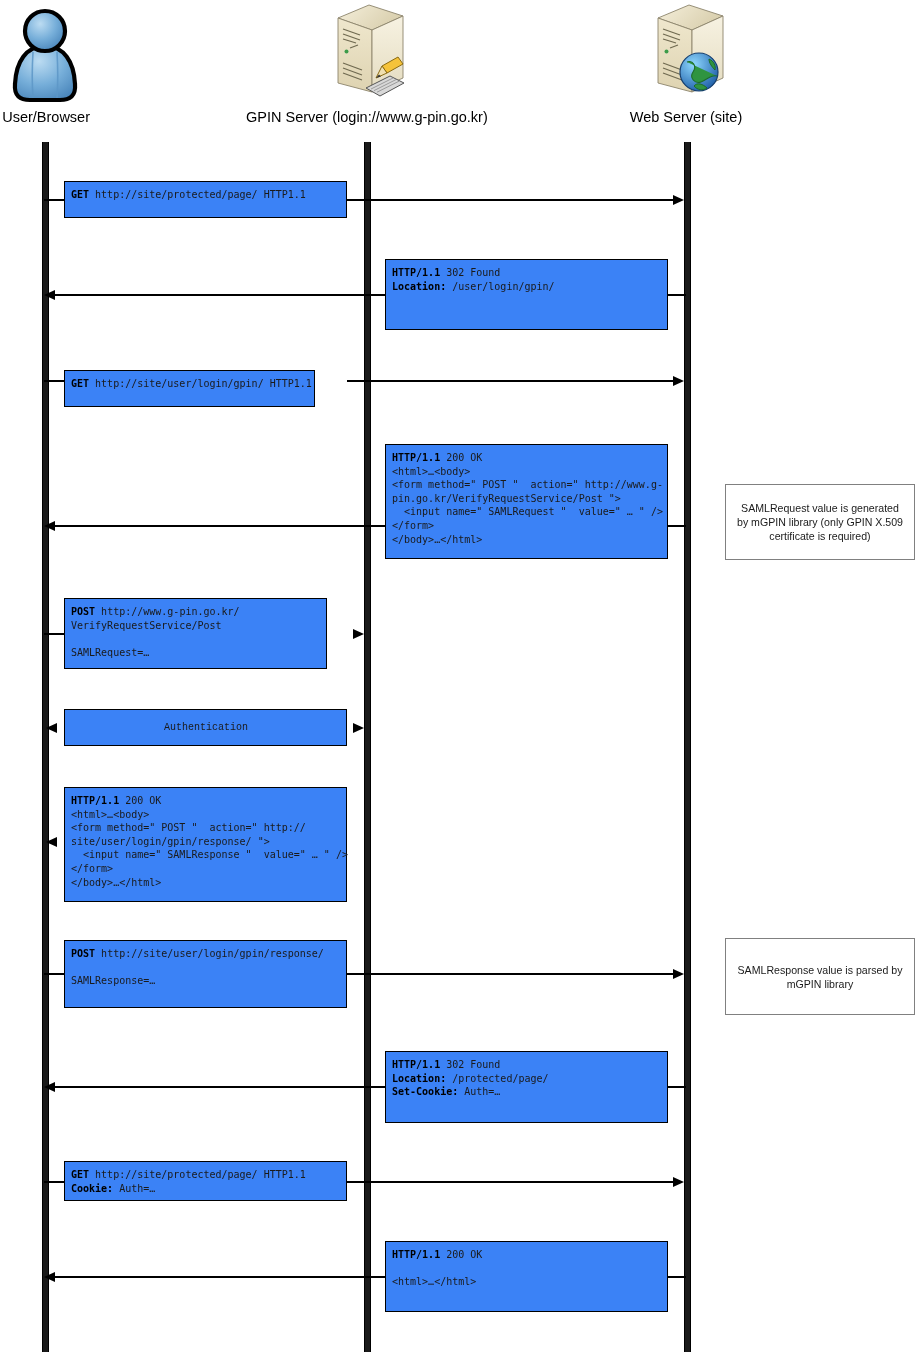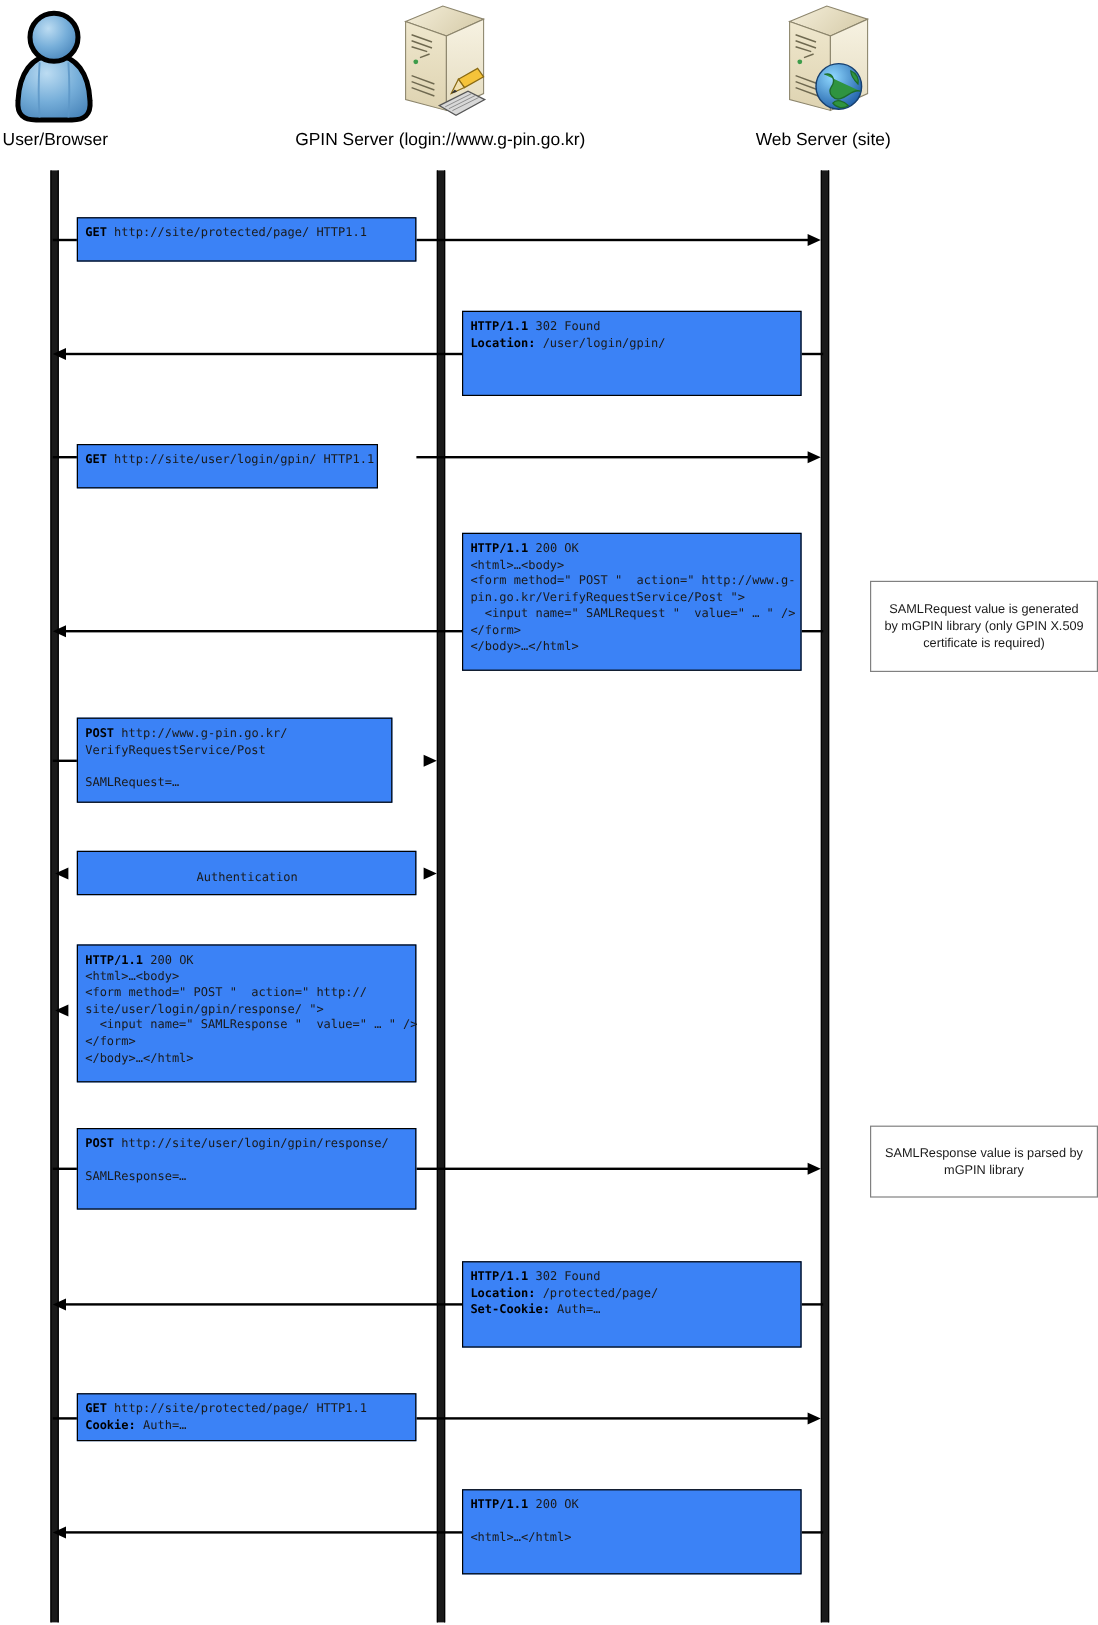--- a/index.html
+++ b/index.html
@@ -54,23 +54,24 @@
     font-size: 10px;
     line-height: 13.6px;
     color: #1a1a1a;
     padding: 6px 5px 6px 6px;
     white-space: pre;
     z-index: 5;
   }
   .msgbox.center {
     text-align: center;
     display: flex;
-    align-items: flex-end;
+    align-items: center;
     justify-content: center;
     white-space: pre;
+    font-family: Liberation Mono, monospace;
   }
   .msgbox b {
     font-weight: bold;
     color: #000000;
   }
 
   
   .notebox {
     position: absolute;
     box-sizing: border-box;
@@ -298,21 +299,21 @@
 &lt;/form&gt;
 &lt;/body&gt;…&lt;/html&gt;</div>
 
   <div class="stub" style="left:44px; top:973px; width:22px;"></div>
   <div class="arrow-line" style="left:347px; top:973px; width:328px;"></div>
   <div class="arrow-head right" style="left:673px; top:968.5px;"></div>
   <div class="msgbox" id="m8box" style="left:64px; top:940px; width:283px; height:68px;"><b>POST</b> http://site/user/login/gpin/response/
 
 SAMLResponse=…</div>
 
-  <div class="notebox" style="left:725px; top:938px; width:190px; height:60px;">SAMLResponse value is parsed by mGPIN library</div>
+  <div class="notebox" style="left:725px; top:938px; width:190px; height:77px;">SAMLResponse value is parsed by mGPIN library</div>
 
   <div class="arrow-head left" style="left:44px; top:1081.5px;"></div>
   <div class="arrow-line" style="left:54px; top:1086px; width:331px;"></div>
   <div class="stub" style="left:668px; top:1086px; width:18px;"></div>
   <div class="msgbox" id="m9box" style="left:385px; top:1051px; width:283px; height:72px;"><b>HTTP/1.1</b> 302 Found
 <b>Location:</b> /protected/page/
 <b>Set-Cookie:</b> Auth=…</div>
 
   <div class="stub" style="left:44px; top:1181px; width:22px;"></div>
   <div class="arrow-line" style="left:347px; top:1181px; width:328px;"></div>

